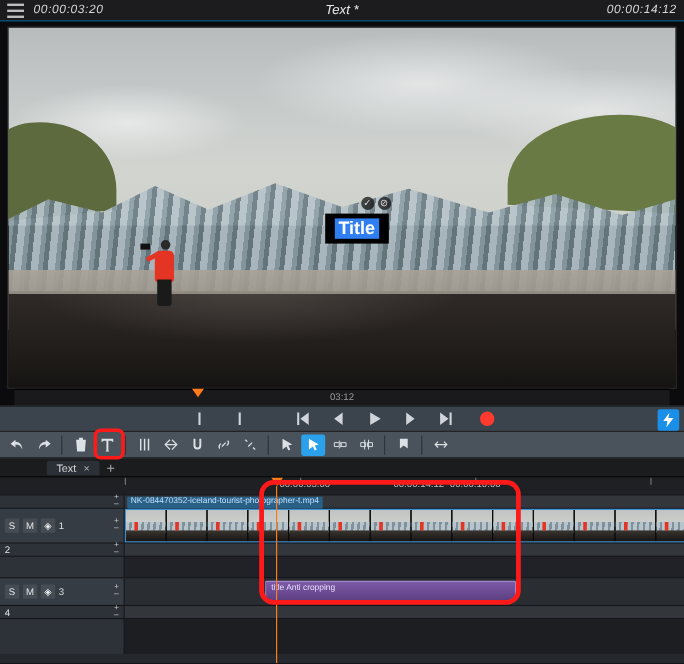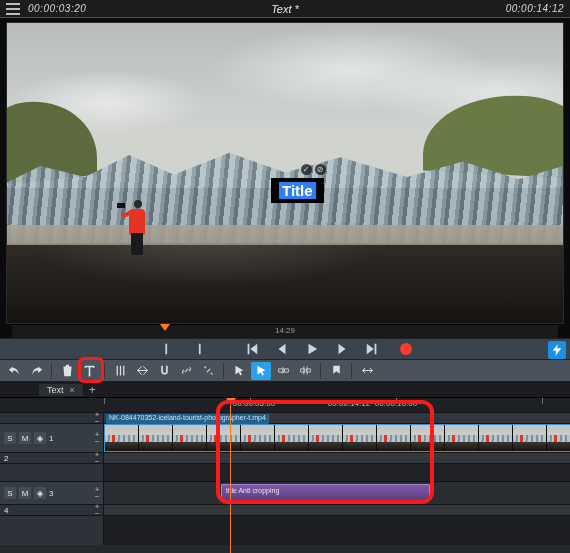--- a/index.html
+++ b/index.html
@@ -294,21 +294,21 @@
       <div class="title-badges">
         <div class="badge">✓</div>
         <div class="badge">⊘</div>
       </div>
       <span class="text">Title</span>
     </div>
   </div>
 
   <div class="ruler-mini">
     <div class="playhead-mini"></div>
-    <span class="lbl" style="left:50%;">14:29</span>
+    <span class="lbl" style="left:50%;">03:12</span>
   </div>
 </div>
 
 <div class="transport">
   <div class="tbtn" title="Set In">
     <svg viewBox="0 0 16 16">
         <path d="M3 2v12M5 2h2v12H5z"></path>
       </svg>
   </div>
   <div class="tbtn" title="Set Out">

